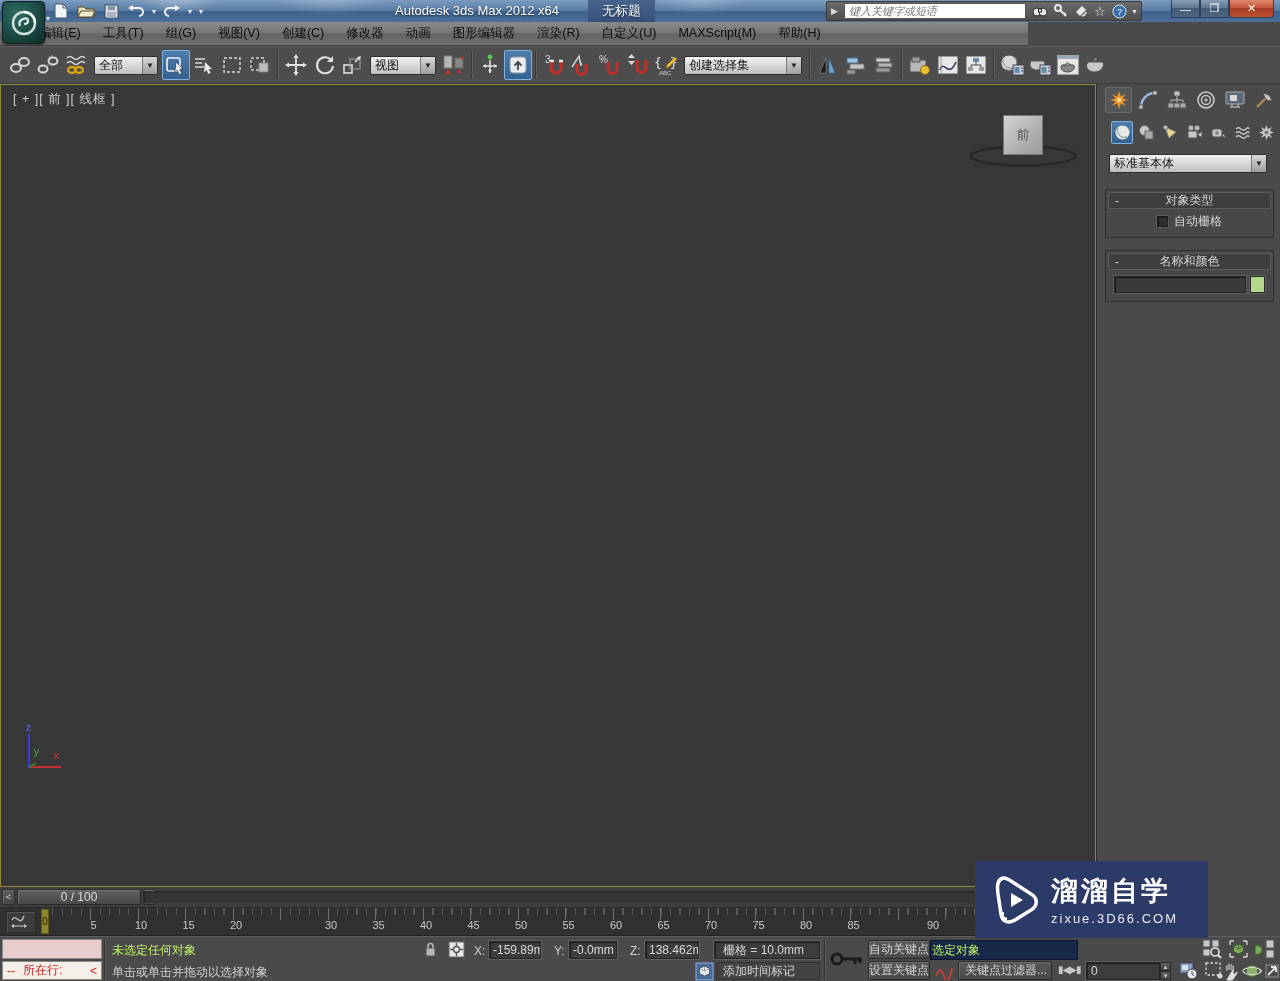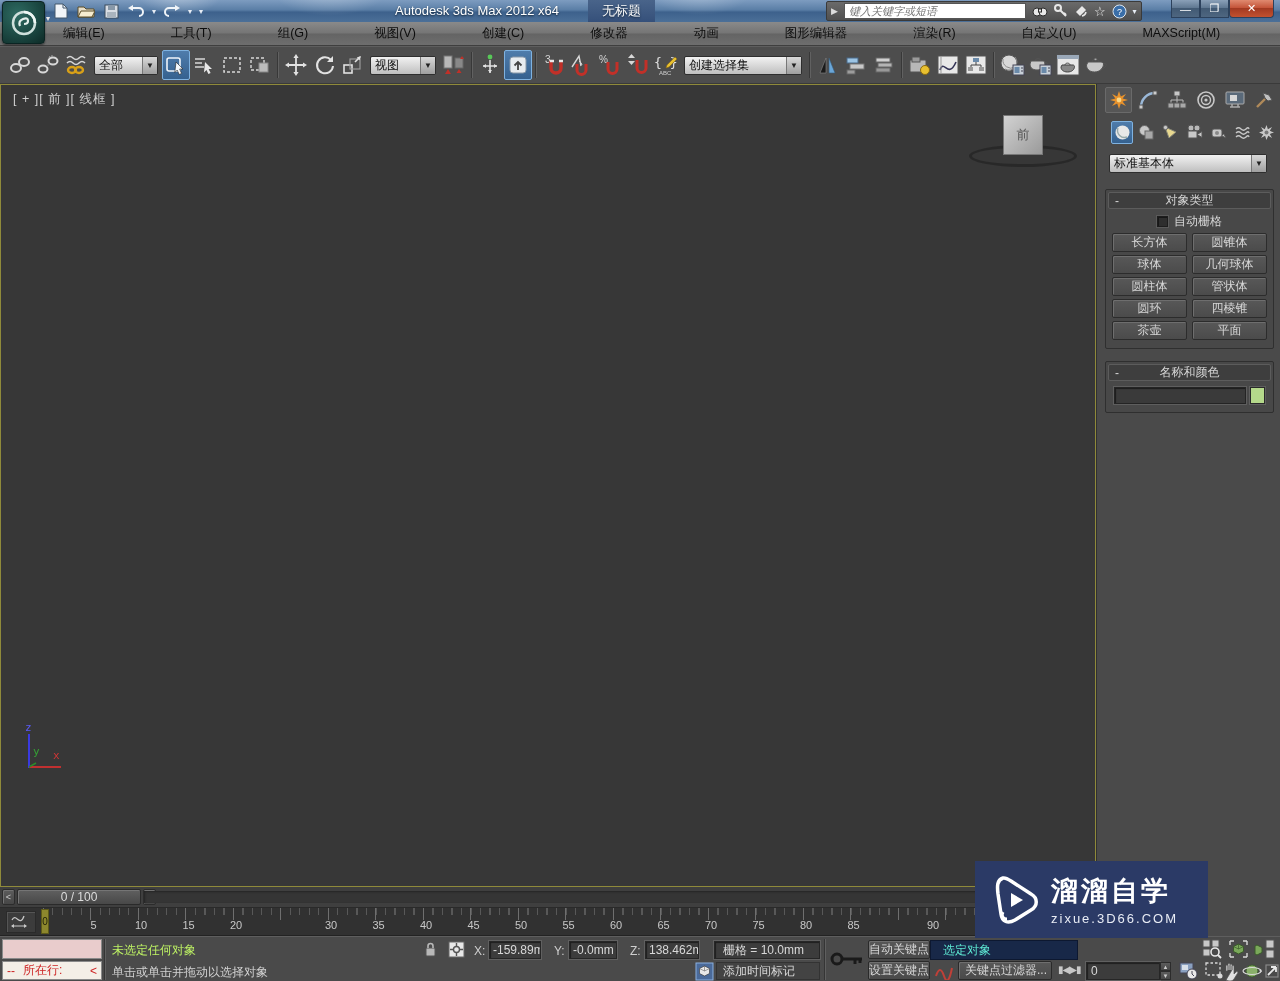--- a/index.html
+++ b/index.html
@@ -25,23 +25,23 @@
     background:linear-gradient(#6a6a6a,#4f4f4f); border:1px solid #3a3a3a; border-radius:2px; padding:0 4px; gap:6px; }
   #search-input { width:182px; height:16px; background:#fff; border:1px solid #555; font-style:italic;
     color:#8a8a8a; font-size:11px; padding:0 4px; font-family:"Liberation Sans",sans-serif; }
   #search-caret { color:#ddd; font-size:9px; }
   #win-buttons { position:absolute; right:6px; top:0; display:flex; }
   .winbtn { width:29px; height:18px; border:1px solid #2c415c; border-top:none; display:flex; align-items:center;
     justify-content:center; color:#fff; font-size:11px; background:linear-gradient(#8aa0b8,#5c748e 50%,#425a74 50%,#4e6680); }
   .winbtn.close { width:45px; background:linear-gradient(#e08a70,#c14f34 50%,#a33a22 50%,#c2512f); border-radius:0 0 4px 4px; }
 
   
-  #menubar { position:absolute; top:22px; left:0; width:1280px; height:24px;
+  #menubar { position:absolute; top:22px; left:0; width:1028px; height:24px;
     background:linear-gradient(#8a8a8a,#757575 48%,#646464 52%,#6e6e6e); border-bottom:1px solid #3f3f3f;
-    display:flex; align-items:center; padding-left:52px;gap:44px; }
+    display:flex; align-items:center; padding-left:28px; }
   .menu-item { padding:0 11px; color:#0d0d0d; font-size:12.5px; line-height:23px; white-space:nowrap; }
 
   
   #logo { position:absolute; left:2px; top:1px; width:43px; height:43px; border-radius:4px;
     background:radial-gradient(circle at 35% 30%, #2e6b62, #173f3a 70%, #0d2a26); border:1px solid #0b2422;
     box-shadow:0 1px 2px rgba(0,0,0,.5); display:flex; align-items:center; justify-content:center; z-index:60; }
   #logo-caret { position:absolute; left:46px; top:14px; color:#e8e8e8; font-size:8px; z-index:60; }
 
   
   #toolbar { position:absolute; top:46px; left:0; width:1280px; height:38px; background:#4d4d4d;
@@ -127,21 +127,21 @@
   #status-line { position:absolute; left:112px; top:5px; color:#bef264; }
   #prompt-line { position:absolute; left:112px; top:27px; color:#d2d2d2; }
   .sb-field { position:absolute; height:18px; background:#3c3c3c; border:1px solid #262626;
     box-shadow:inset 1px 1px 1px #1e1e1e, 0 0 0 1px #606060; color:#d8d8d8; display:flex; align-items:center;
     padding:0 3px; overflow:hidden; white-space:nowrap; }
   .sb-label { position:absolute; top:7px; color:#cfcfcf; }
   .sb-btn { position:absolute; height:19px; background:linear-gradient(#585858,#4a4a4a); border:1px solid #2a2a2a;
     box-shadow:inset 1px 1px 0 #6f6f6f; border-radius:2px; color:#d6d6d6; display:flex; align-items:center;
     justify-content:center; white-space:nowrap; padding:0 6px; }
   #sel-filter { position:absolute; left:930px; top:3px; width:148px; height:20px; background:#182848; border:1px solid #0d1830;
-    color:#5eead4; display:flex; align-items:center; padding:0 12px; }
+    color:#bef264; display:flex; align-items:center; padding:0 1px; }
   #frame-field { position:absolute; left:1086px; top:25px; width:74px; height:18px; background:#3c3c3c;
     border:1px solid #262626; box-shadow:inset 1px 1px 1px #1e1e1e, 0 0 0 1px #606060; color:#d8d8d8;
     display:flex; align-items:center; padding:0 4px; }
   #frame-spinner { position:absolute; left:1160px; top:25px; width:11px; height:18px; display:flex; flex-direction:column; }
   #frame-spinner div { flex:1; background:linear-gradient(#5c5c5c,#474747); border:1px solid #2c2c2c; color:#ccc;
     font-size:6px; display:flex; align-items:center; justify-content:center; }
   .nav-ic { position:absolute; width:24px; height:20px; display:flex; align-items:center; justify-content:center; }
 
   
   #watermark { position:absolute; left:975px; top:861px; width:233px; height:77px; background:#2b3a66; z-index:50;
@@ -589,32 +589,20 @@
 
   <div class="rollout" style="margin-top:16px;">
     <div class="rollout-hd">
       <span class="minus">-</span>
       <span class="title">对象类型</span>
     </div>
     <div class="chk-row">
       <span class="chk"></span>
       <span>自动栅格</span>
     </div>
-    <div class="btn-grid">
-        <div class="pbtn">长方体</div>
-        <div class="pbtn">圆锥体</div>
-        <div class="pbtn">球体</div>
-        <div class="pbtn">几何球体</div>
-        <div class="pbtn">圆柱体</div>
-        <div class="pbtn">管状体</div>
-        <div class="pbtn">圆环</div>
-        <div class="pbtn">四棱锥</div>
-        <div class="pbtn">茶壶</div>
-        <div class="pbtn">平面</div>
-      </div>
   </div>
 
   <div class="rollout">
     <div class="rollout-hd">
       <span class="minus">-</span>
       <span class="title">名称和颜色</span>
     </div>
     <div id="name-row">
       <div id="name-input"></div>
       <div id="color-swatch"></div>

